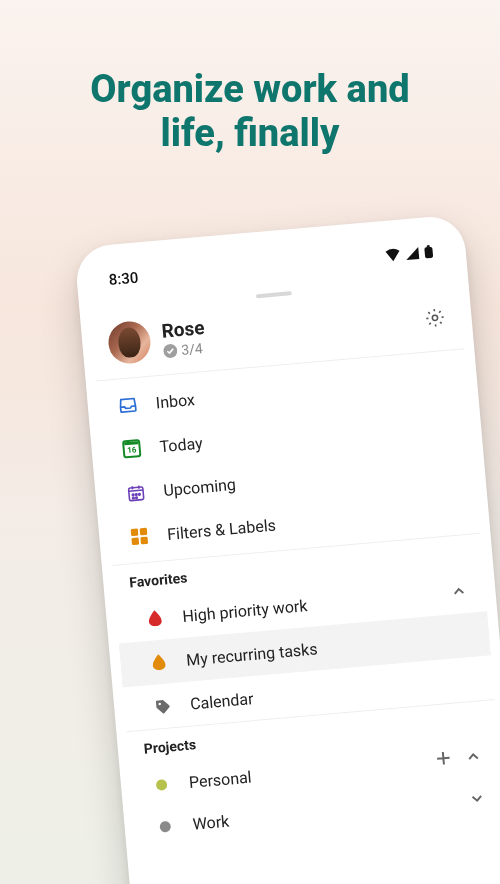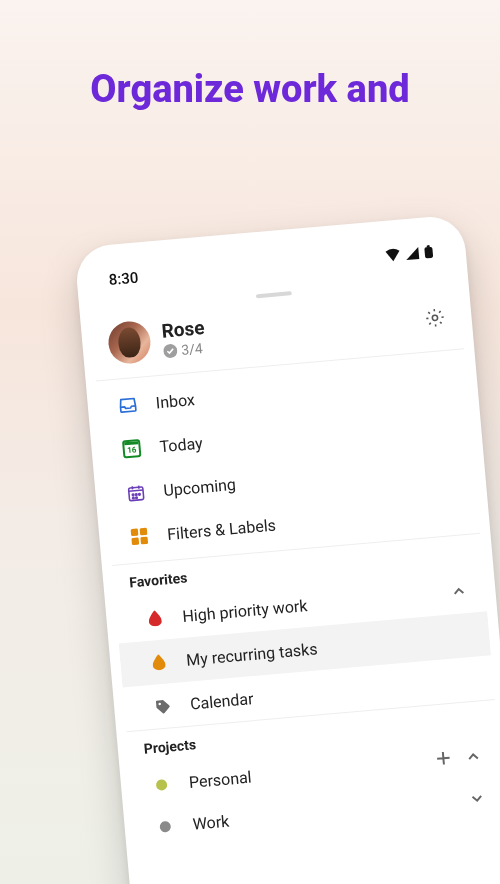--- a/index.html
+++ b/index.html
@@ -1,19 +1,19 @@
 <!DOCTYPE html>
 <html><head>
 <meta charset="utf-8">
 <style>
   *{margin:0;padding:0;box-sizing:border-box;font-family:-apple-system,BlinkMacSystemFont,"Segoe UI",Roboto,Helvetica,Arial,sans-serif}
   body{width:500px;height:884px;overflow:hidden;background:linear-gradient(180deg,#faf3ef 0%,#f7e6dc 35%,#f3ece6 60%,#eef0e8 100%);position:relative}
   .decor{position:absolute;bottom:0;right:0;width:140px;height:260px;overflow:hidden;pointer-events:none}
   .decor svg{position:absolute;bottom:-20px;right:-20px}
-  .headline{font-size:38px;font-weight:800;color:#6d28d9;text-align:center;line-height:1.15;padding:68px 40px 0}
+  .headline{font-size:38px;font-weight:800;color:#0f766e;text-align:center;line-height:1.15;padding:68px 40px 0}
   .phone-wrap{position:absolute;left:74px;top:248px;width:390px;height:770px;transform:rotate(-5deg);transform-origin:top left}
   .phone{width:100%;height:100%;background:#fff;border-radius:36px;box-shadow:0 18px 40px rgba(0,0,0,.18),0 4px 10px rgba(0,0,0,.08);padding:10px;position:relative}
   .screen{width:100%;height:100%;background:#fff;border-radius:28px;overflow:hidden;position:relative;display:flex;flex-direction:column}
   .status-bar{display:flex;justify-content:space-between;align-items:center;padding:16px 22px 6px;font-size:15px;font-weight:500;color:#111}
   .status-icons{display:flex;gap:4px;align-items:center}
   .handle{width:36px;height:4px;background:#d8d8d8;border-radius:2px;margin:12px auto 6px}
   .header{display:flex;align-items:center;padding:6px 16px 14px;position:relative;border-bottom:1px solid #eee}
   .avatar{width:42px;height:42px;border-radius:50%;background:linear-gradient(135deg,#6e3b2c 0%,#a8674f 40%,#e8b69c 70%,#d07a5a 100%);flex-shrink:0;position:relative;overflow:hidden}
   .avatar::after{content:"";position:absolute;top:6px;left:10px;width:22px;height:30px;border-radius:50% 50% 45% 45%;background:linear-gradient(180deg,#7a4a32 0%,#3b2416 100%)}
   .user-info{margin-left:12px}
@@ -37,21 +37,21 @@
 <body>
 
 <div class="decor">
   <svg width="200" height="280" viewBox="0 0 200 280">
     <path d="M60 260 Q 30 170 80 120 Q 140 55 120 30 Q 155 70 130 140 Q 180 80 170 50 Q 200 120 150 190 Q 185 170 190 150 Q 195 230 110 260 Z" fill="#5e735c"></path>
     <path d="M30 275 Q 10 240 55 200 Q 110 150 95 100 Q 130 160 90 230 Q 125 215 135 195 Q 135 270 55 275 Z" fill="#748b6e" opacity="0.9"></path>
   </svg>
 </div>
 
 <h1 class="headline">
-  <span>Organize work and</span><br>
+  <span>Organize work and</span><br><span>life, finally</span>
 </h1>
 
 <div class="phone-wrap">
   <div class="phone">
     <div class="screen">
 
       <div class="status-bar">
         <span>8:30</span>
         <div class="status-icons">
           <svg width="16" height="14" viewBox="0 0 16 14">

